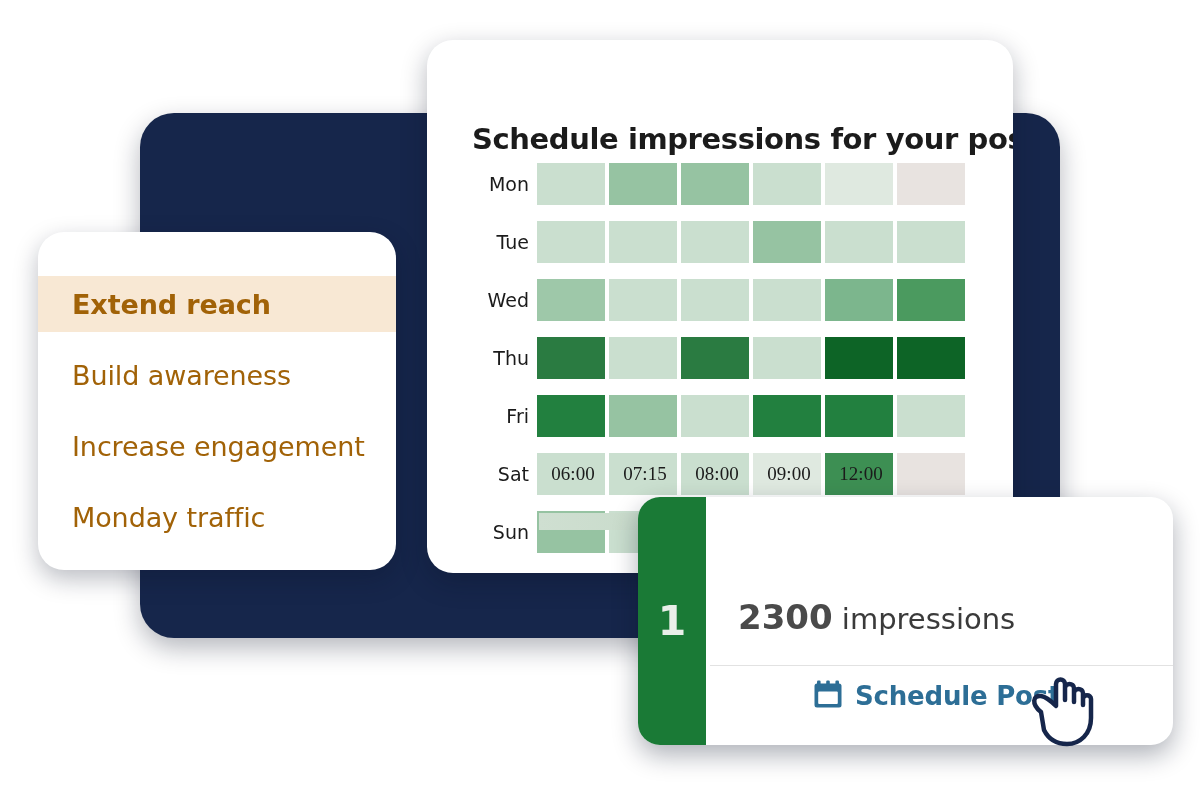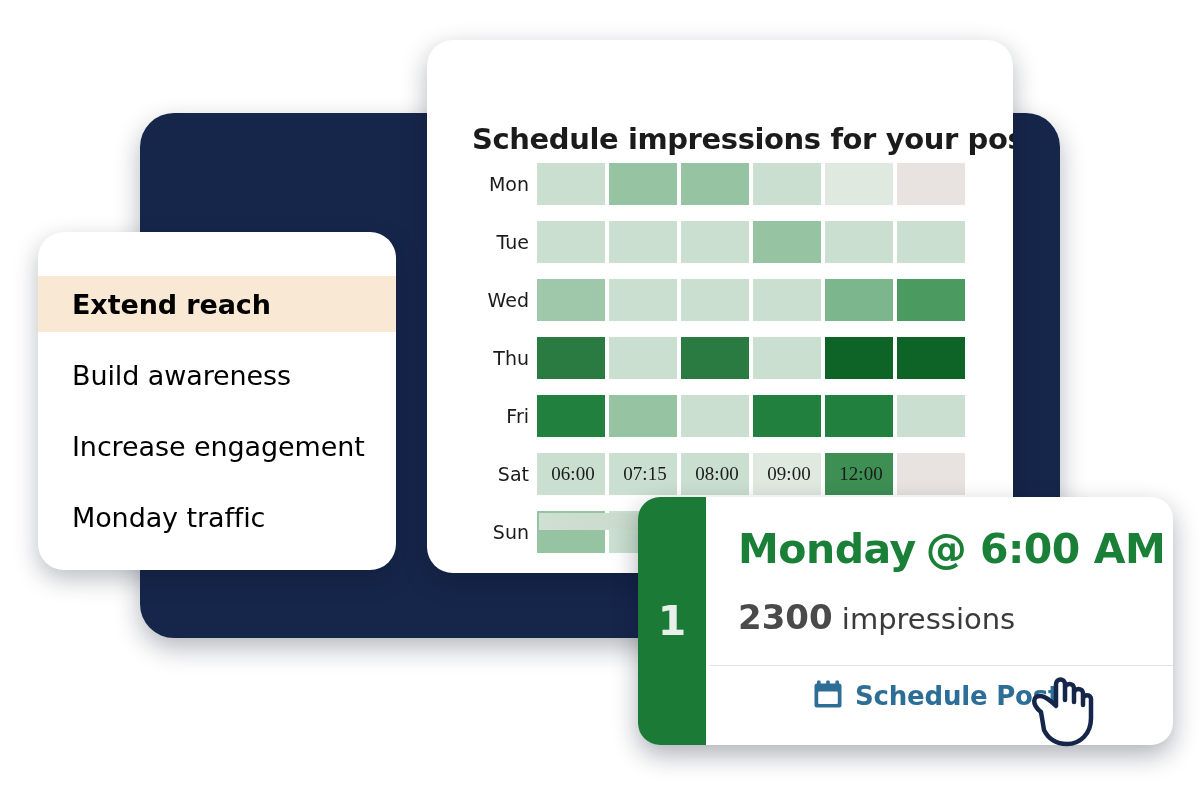--- a/index.html
+++ b/index.html
@@ -46,21 +46,21 @@
     top: 44px;
     left: 0;
     right: 0;
   }
   .goal-item {
     height: 56px;
     display: flex;
     align-items: center;
     padding-left: 34px;
     font-size: 27px;
-    color: #000000;
+    color: #a16207;
     letter-spacing: -0.1px;
     box-sizing: border-box;
   }
   .goal-item + .goal-item { margin-top: 15px; }
   .goal-item.selected {
     background: #f8e8d4;
     font-weight: bold;
   }
 
   
@@ -327,23 +327,20 @@
     </div>
 
   <div id="legend" style="background: linear-gradient(to right, rgb(207, 223, 209), rgb(188, 212, 191));"></div>
 
 </div>
 
 <div id="detail-card">
 
   <div id="rank-bar">1</div>
 
-  <div id="detail-heading">
-    <span>Monday</span><span class="at">@ 6:00 AM</span>
-  </div>
 
   <div id="detail-metric">
     <span class="big">2300</span>
     <span>impressions</span>
   </div>
 
   <div id="detail-divider"></div>
 
   <div id="schedule-action">
     <span>

